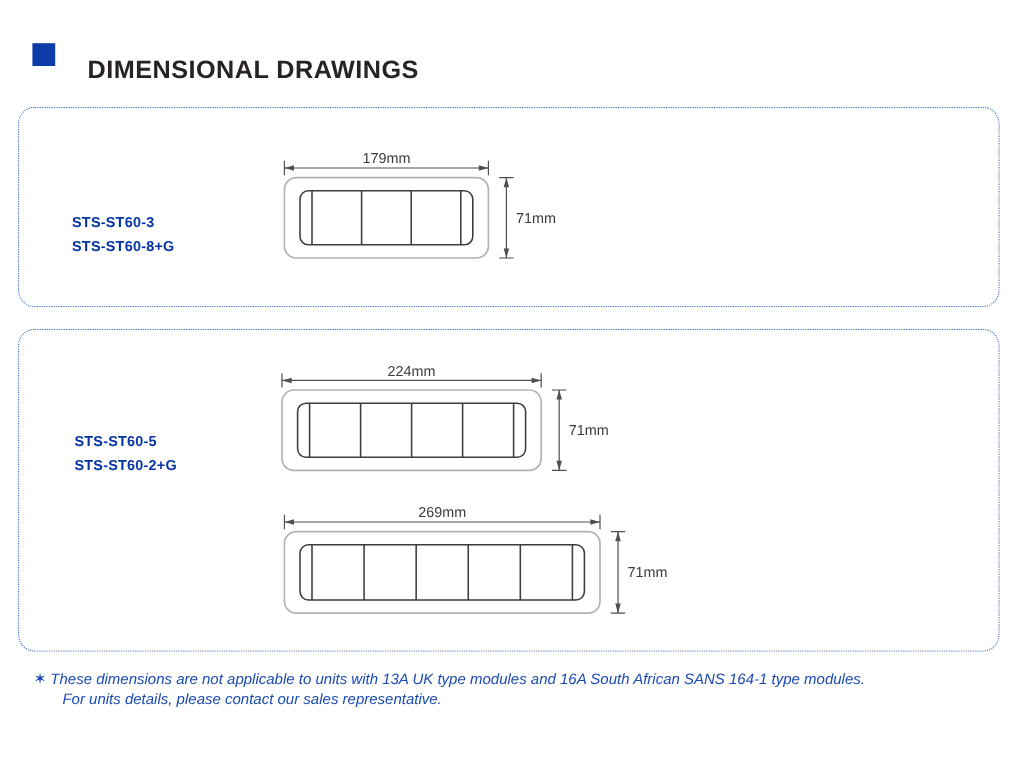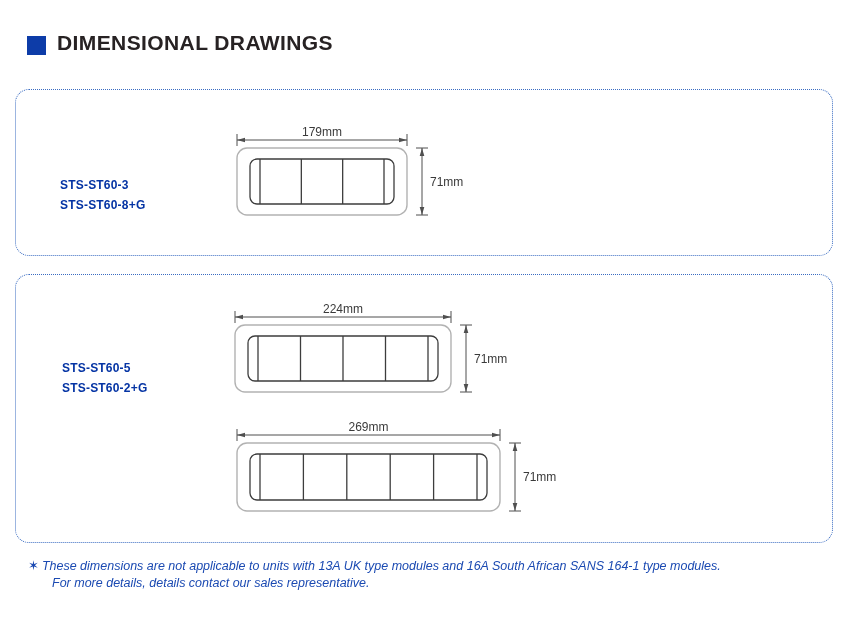--- a/index.html
+++ b/index.html
@@ -7,21 +7,21 @@
     --outer-stroke:#b2b2b2; --inner-stroke:#3d3d3d; --dim-stroke:#4f4f4f; --dim-text:#3a3a3a;
     --footnote:#1b4ab2; --page-bg:#ffffff;
   }
   html,body{margin:0;padding:0;}
   .page{
     position:relative; width:850px; height:635px; background:var(--page-bg);
     font-family:"Liberation Sans", sans-serif; overflow:hidden;
   }
   .bullet{position:absolute; left:27px; top:36px; width:19px; height:19px; background:var(--bullet);}
   .section-title{
-    position:absolute; left:57px; top:31px; margin:0; font-size:21px; font-weight:700;
+    position:absolute; left:57px; top:31px; margin:16px; font-size:21px; font-weight:700;
     letter-spacing:0.4px; color:var(--title);
   }
   .panel{
     position:absolute; left:15px; width:818px; background:#fff;
     border:1px dotted var(--panel-border); border-radius:14px; box-sizing:border-box;
   }
   .panel-1{top:89px; height:167px;}
   .panel-2{top:274px; height:269px;}
   .model-label{
     position:absolute; color:var(--model-label); font-weight:700; font-size:12px;
@@ -121,16 +121,16 @@
         <polygon points="279,28 276.7,36 281.3,36" fill="#4f4f4f"></polygon>
         <polygon points="279,96 276.7,88 281.3,88" fill="#4f4f4f"></polygon>
         <text x="287" y="66" font-size="12" fill="#3a3a3a">71mm</text>
       </svg></div>
 
   <div class="footnote">
     <div class="fn-line1">
       <span class="fn-star">✶</span>
       <span>These dimensions are not applicable to units with 13A UK type modules and 16A South African SANS 164-1 type modules.</span>
     </div>
-    <div class="fn-line2">For more details, details contact our sales representative.</div>
+    <div class="fn-line2">For units details, please contact our sales representative.</div>
   </div>
 
 </div>
 
 </body></html>

